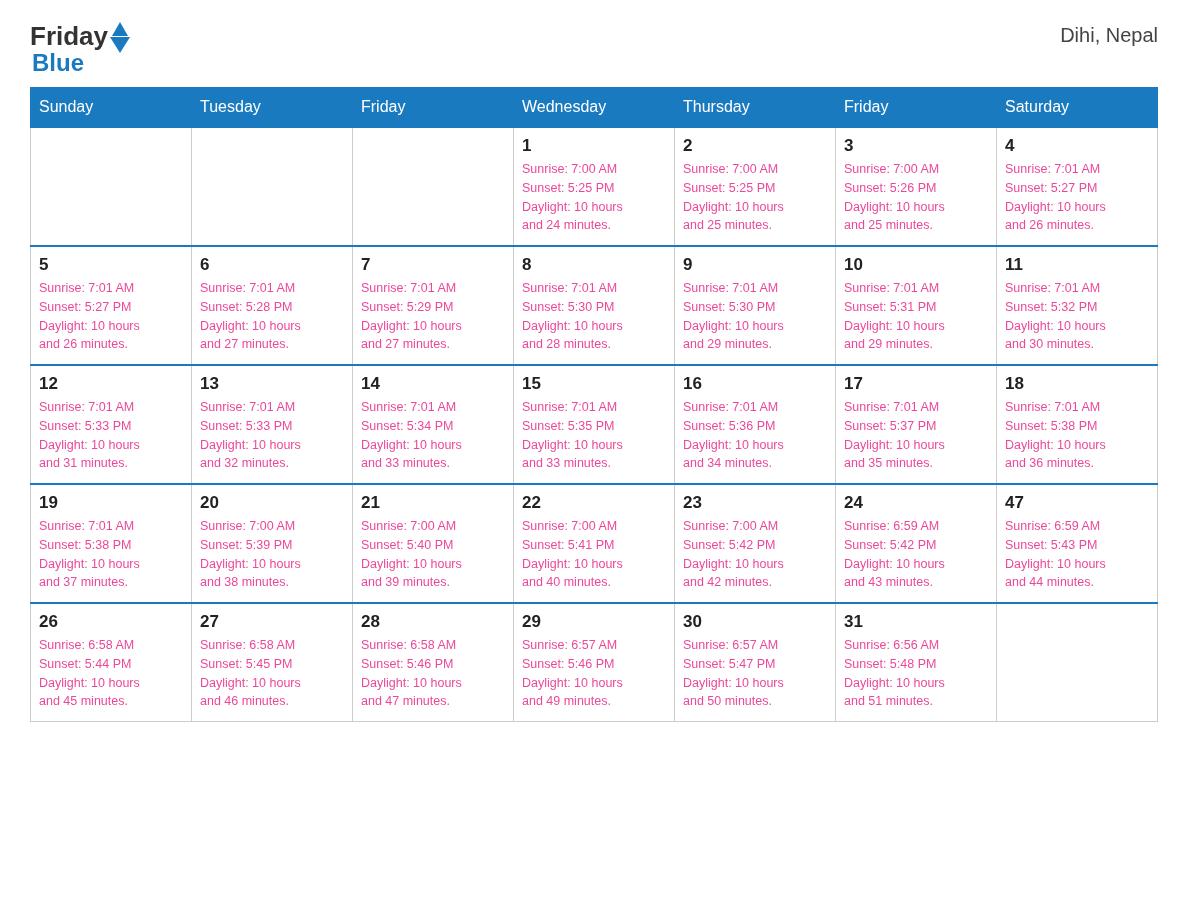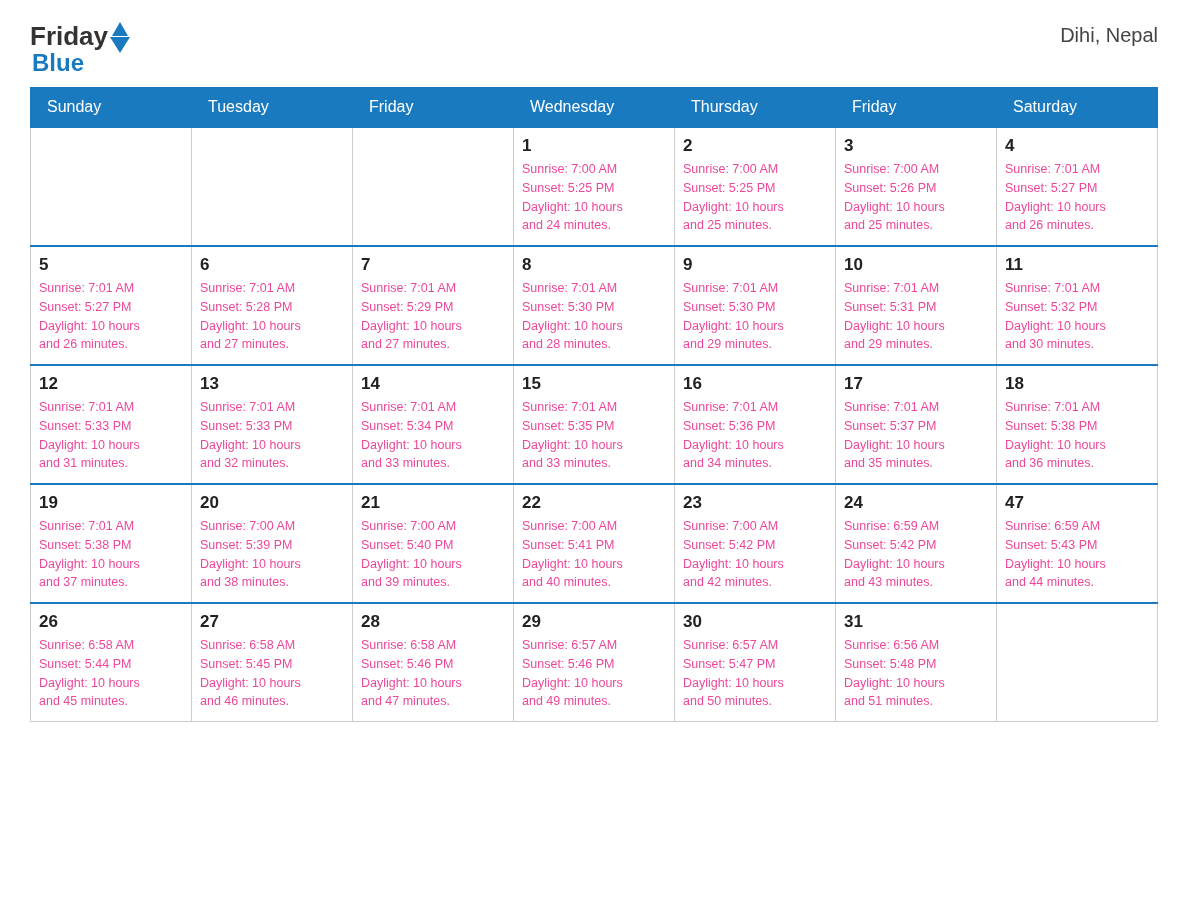--- a/index.html
+++ b/index.html
@@ -42,21 +42,21 @@
       text-align: center;
     }
     .calendar {
       width: 100%;
       border-collapse: collapse;
       margin-top: 10px;
     }
     .calendar thead th {
       background-color: #1a7abf;
       color: #fff;
-      padding: 10px 16px;
+      padding: 10px 8px;
       text-align: left;
       font-size: 16px;
       font-weight: normal;
       border: 1px solid #1a7abf;
     }
     .calendar tbody td {
       vertical-align: top;
       border: 1px solid #ccc;
       padding: 8px 8px 10px 8px;
       width: calc(100% / 7);

